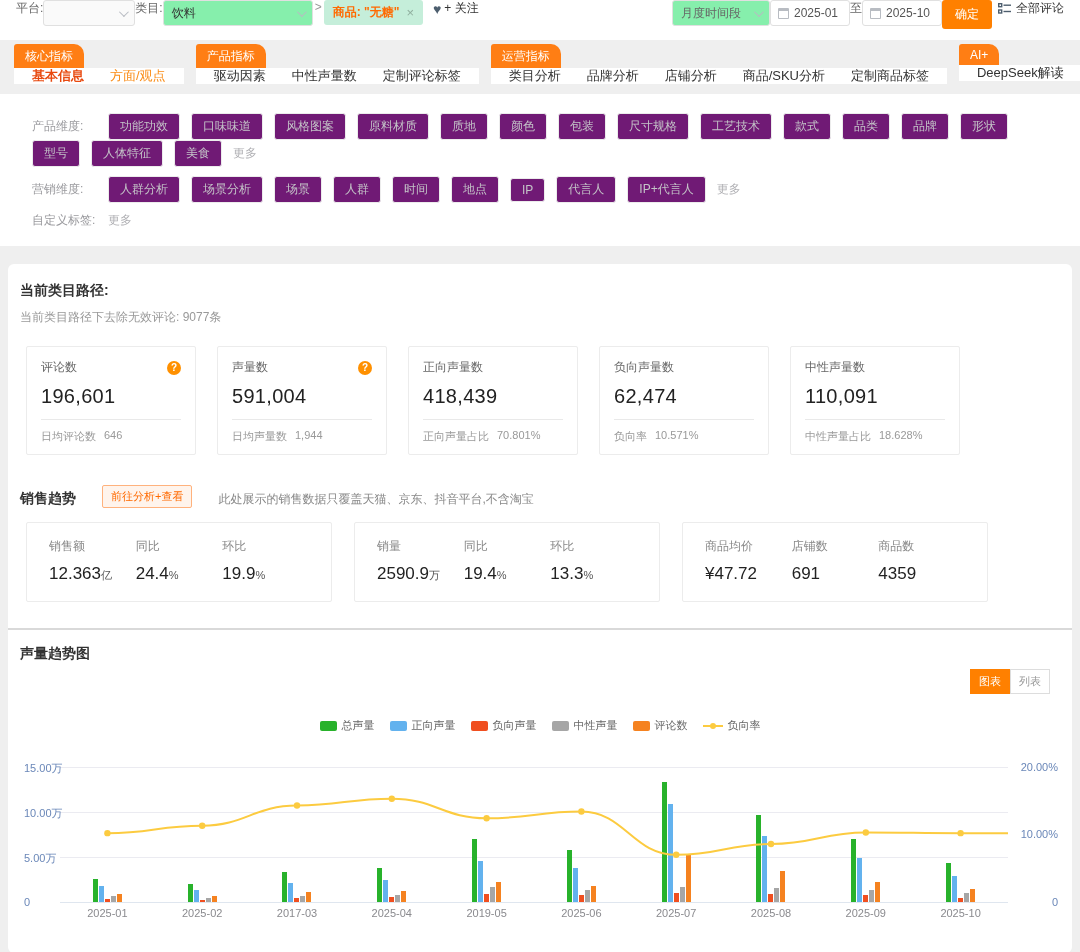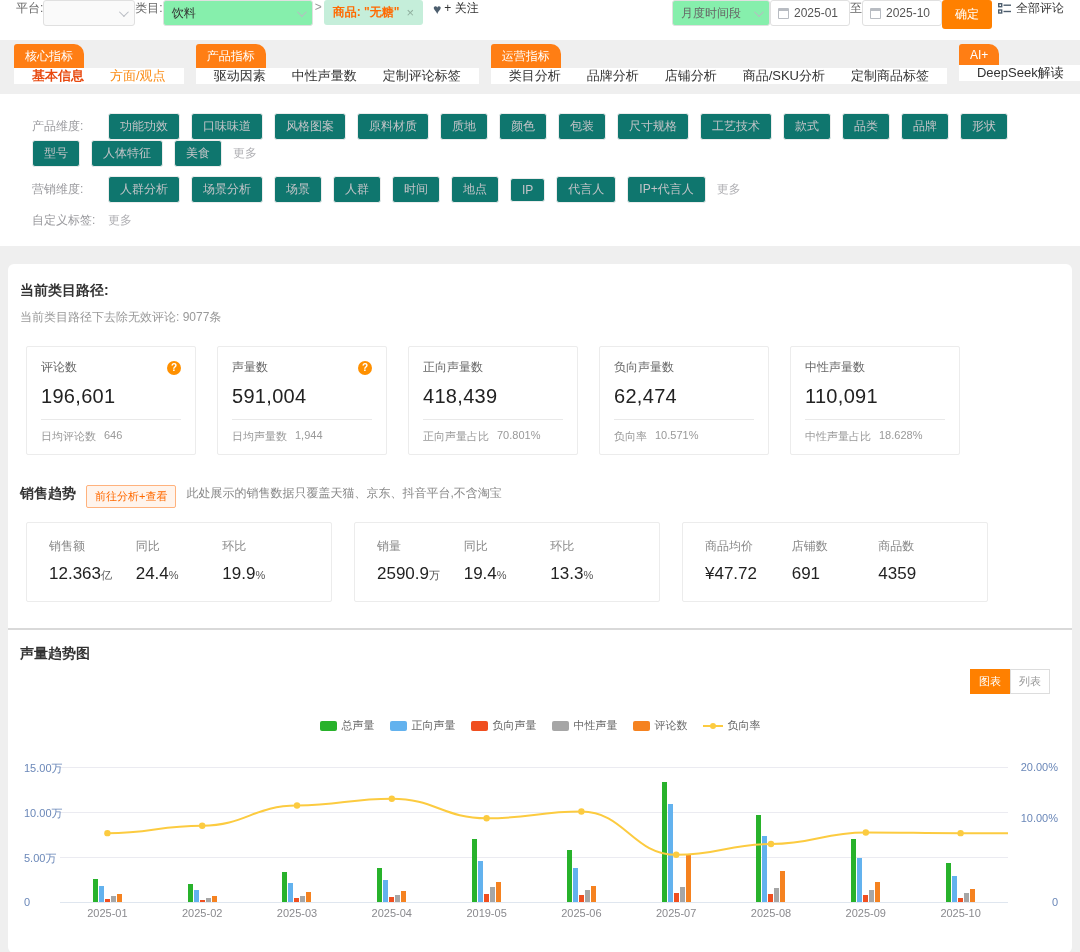--- a/index.html
+++ b/index.html
@@ -29,36 +29,36 @@
   .nav-group .badge { display:inline-block; background:#ff7e14; color:#fff; font-size:12px; padding:4px 11px 3px; border-radius:3px 10px 0 0; }
   .nav-group .tabbar { background:#fff; display:flex; align-items:center; gap:26px; padding:0 18px; height:16px; }
   .nav-tab { font-size:13px; color:#333; cursor:pointer; white-space:nowrap; }
   .nav-tab.active { color:#e8490f; font-weight:bold; }
   .nav-tab.alt { color:#fa8c16; }
 
   
   .filter-panel { background:#fff; margin-top:10px; padding:10px 16px 8px; }
   .filter-row { display:flex; align-items:center; flex-wrap:wrap; margin:9px 16px; }
   .filter-row .flabel { width:76px; color:#9a9a9e; flex:none; }
-  .ftag { border:1px solid #ececec; border-radius:3px; padding:4px 11px; color:#c4c4c8; margin-right:11px; cursor:pointer; background:#0f766e; white-space:nowrap; }
+  .ftag { border:1px solid #ececec; border-radius:3px; padding:4px 11px; color:#c4c4c8; margin-right:11px; cursor:pointer; background:#701a75; white-space:nowrap; }
   .fmore { color:#b0b0b4; cursor:pointer; }
 
   
   .main-card { margin:18px 8px 0; background:#fff; border-radius:6px; padding:18px 12px 26px; }
   .path-title { font-size:14px; font-weight:bold; color:#333; }
   .path-sub { margin-top:9px; color:#999; }
 
   .metric-row { display:flex; gap:21px; margin-top:20px; padding:0 6px; }
   .metric-card { width:170px; border:1px solid #ececec; border-radius:2px; padding:12px 14px 10px; }
   .mc-head { display:flex; align-items:center; justify-content:space-between; color:#666; }
   .help-icon { width:14px; height:14px; border-radius:50%; background:#ff9000; color:#fff; font-size:10px; font-weight:bold; display:flex; align-items:center; justify-content:center; cursor:pointer; }
   .mc-value { font-size:20px; color:#222; margin:9px 0 11px; letter-spacing:.3px; }
   .mc-foot { border-top:1px solid #e9e9e9; padding-top:9px; color:#999; font-size:11px; display:flex; gap:8px; }
 
-  .sales-head { display:flex; align-items:flex-start; gap:10px; margin-top:30px; }
+  .sales-head { display:flex; align-items:flex-end; gap:26px; margin-top:30px; }
   .sales-title, .chart-title { font-size:14px; font-weight:bold; color:#333; }
   .sales-btn { background:#fff4ec; border:1px solid #ffb27d; color:#ff6a00; font-size:11px; padding:3px 8px; border-radius:2px; cursor:pointer; }
   .sales-note { color:#888; }
   .sales-row { display:flex; gap:22px; margin-top:14px; padding:0 6px; }
   .sales-card { width:306px; border:1px solid #ececec; border-radius:2px; padding:15px 22px 17px; display:flex; }
   .sales-col { flex:1; }
   .sc-label { color:#888; }
   .sc-value { font-size:17px; color:#222; margin-top:9px; }
   .sc-unit { font-size:11px; color:#555; }
 
@@ -429,30 +429,30 @@
           <circle cx="521.4" cy="44.55" r="3.2" fill="#fccb40"></circle>
           <circle cx="616.1999999999999" cy="87.75" r="3.2" fill="#fccb40"></circle>
           <circle cx="711" cy="76.95" r="3.2" fill="#fccb40"></circle>
           <circle cx="805.8" cy="65.475" r="3.2" fill="#fccb40"></circle>
           <circle cx="900.6" cy="66.15" r="3.2" fill="#fccb40"></circle>
         </svg>
       </div>
     <div class="x-row" id="x-row">
         <div class="x-lab">2025-01</div>
         <div class="x-lab">2025-02</div>
-        <div class="x-lab">2025-03</div>
+        <div class="x-lab">2017-03</div>
         <div class="x-lab">2025-04</div>
         <div class="x-lab">2019-05</div>
         <div class="x-lab">2025-06</div>
         <div class="x-lab">2025-07</div>
         <div class="x-lab">2025-08</div>
         <div class="x-lab">2025-09</div>
         <div class="x-lab">2025-10</div>
       </div>
   <span class="y-lab left" style="top: 135px;">0</span>
       <span class="y-lab left" style="top: 90px;">5.00万</span>
       <span class="y-lab left" style="top: 45px;">10.00万</span>
       <span class="y-lab left" style="top: 0px;">15.00万</span>
       <span class="y-lab right" style="top: 135px;">0</span>
-      <span class="y-lab right" style="top: 51px;">10.00%</span>
+      <span class="y-lab right" style="top: 67px;">10.00%</span>
       <span class="y-lab right" style="top: 0px;">20.00%</span>
     </div>
 </div>
 
 </body></html>

